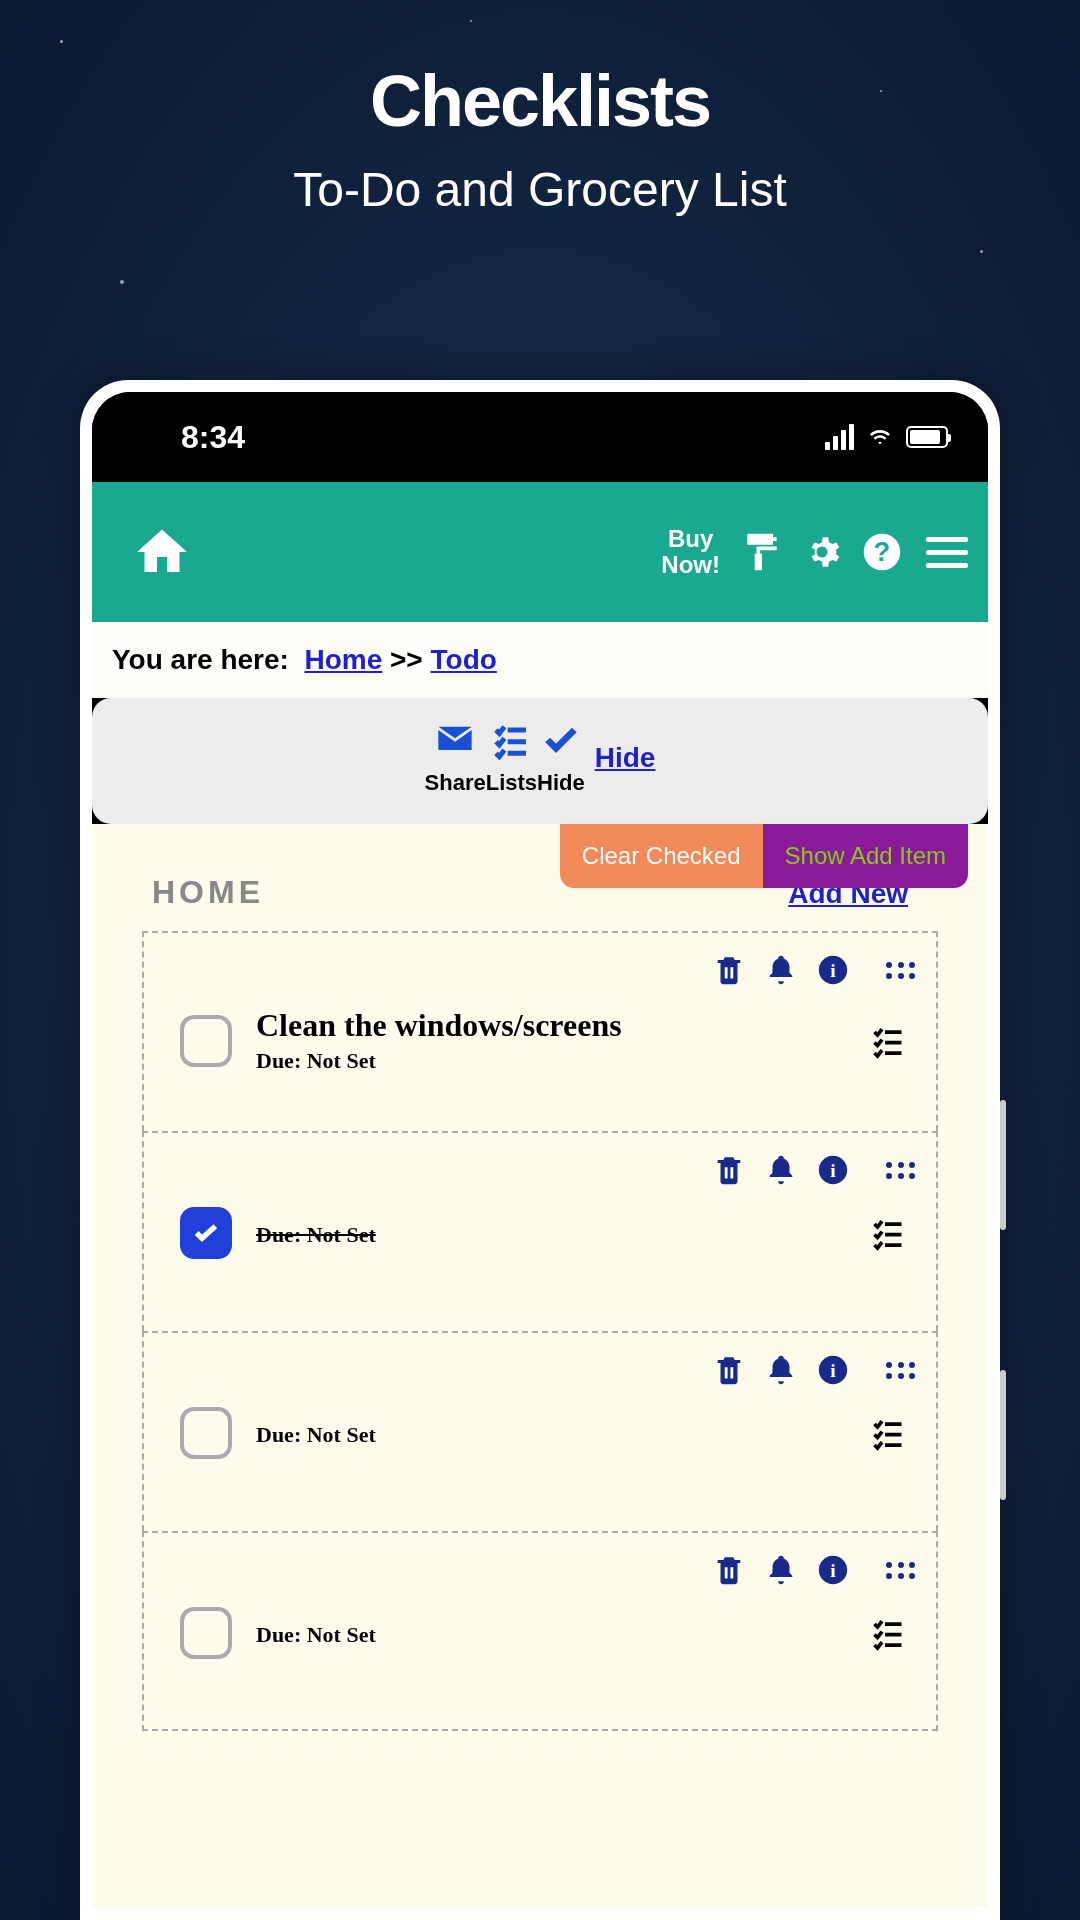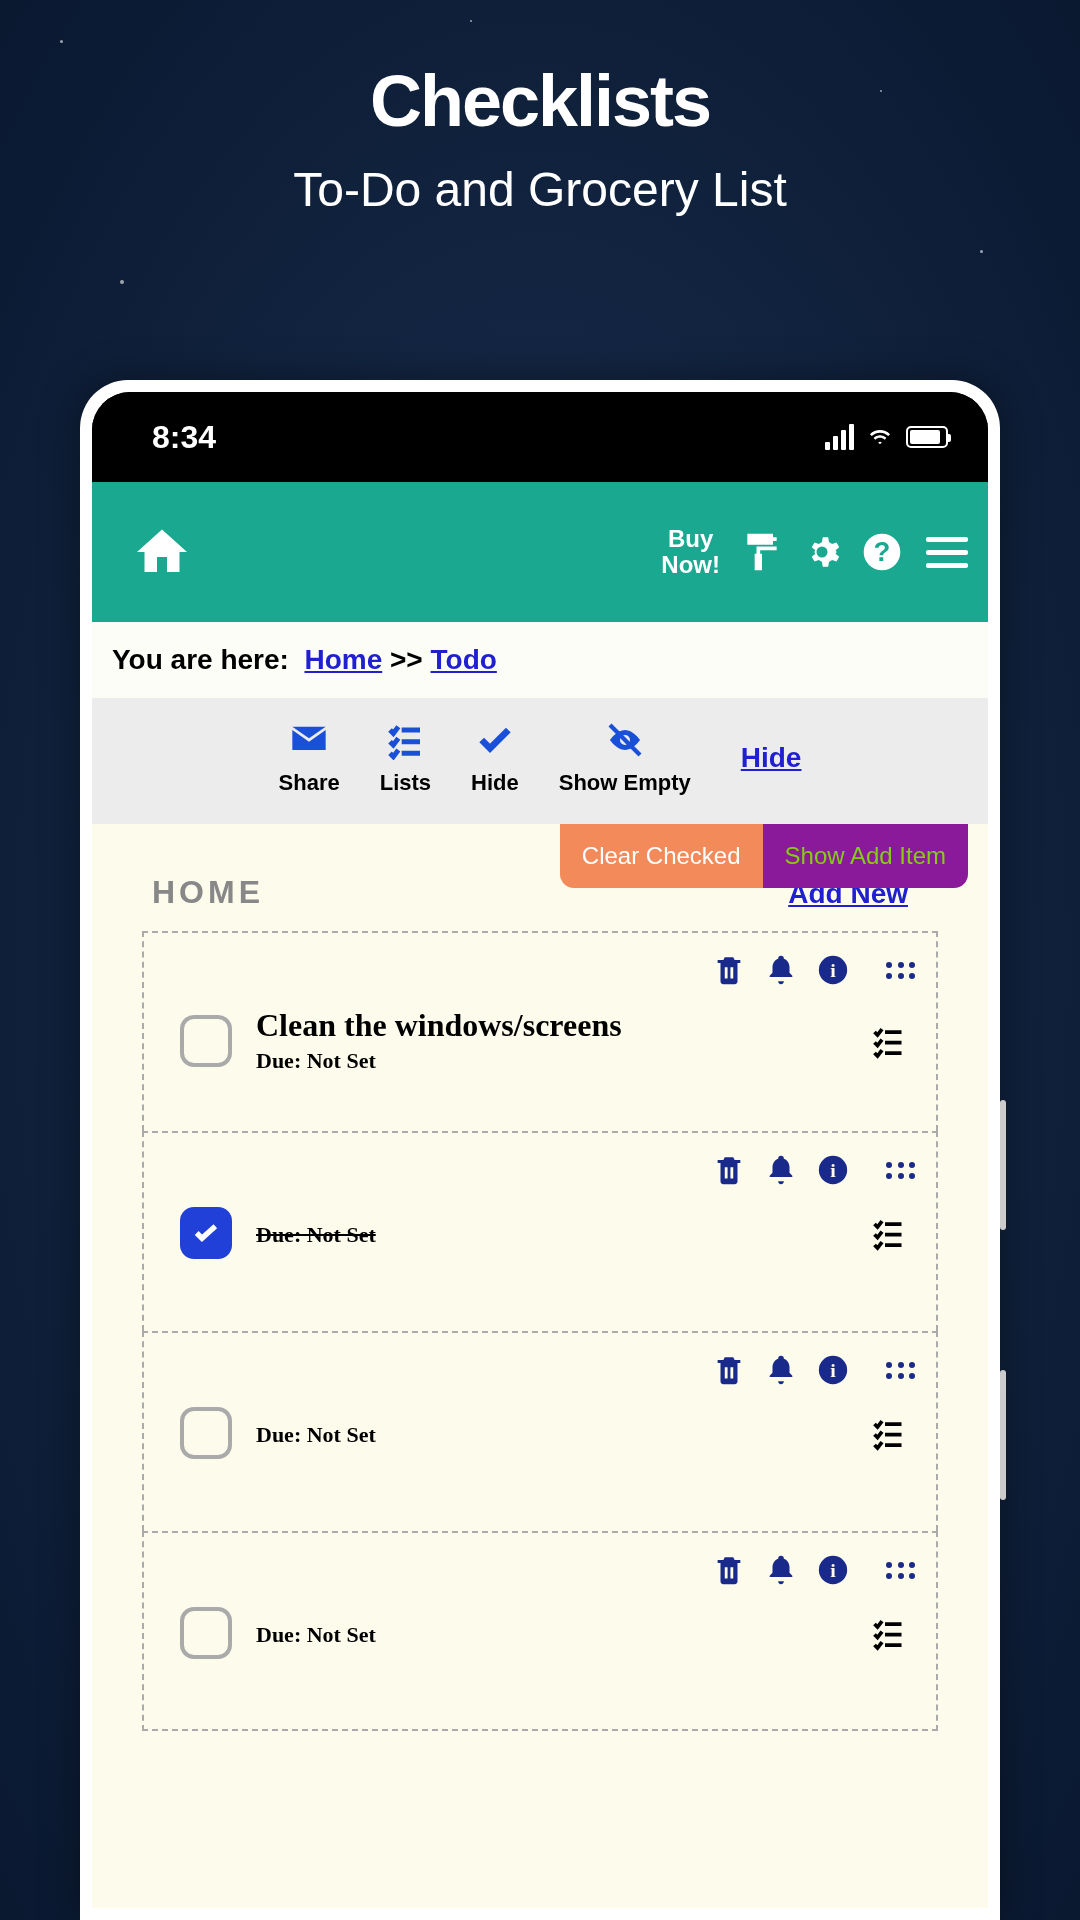--- a/index.html
+++ b/index.html
@@ -43,21 +43,21 @@
   background: #000;
   border-radius: 38px 38px 0 0;
   overflow: hidden;
 }
 .status-bar {
   height: 90px;
   background: #000;
   display: flex;
   align-items: center;
   justify-content: space-between;
-  padding: 0 40px 0 60px;
+  padding: 0 40px 0 89px;
   color: #fff;
 }
 .status-time { font-size: 32px; font-weight: 600; }
 .status-icons { display: flex; gap: 12px; align-items: center; }
 .signal-bars { display: inline-flex; align-items: flex-end; gap: 3px; }
 .bar { width: 5px; background: #fff; border-radius: 1px; }
 .b1{height:8px}.b2{height:14px}.b3{height:20px}.b4{height:26px}
 .wifi-icon { width: 28px; height: 22px; }
 .battery { width: 42px; height: 22px; border: 2px solid #fff; border-radius: 5px; position: relative; }
 .battery::after { content:''; position:absolute; right:-5px; top:6px; width:3px; height:8px; background:#fff; border-radius:0 2px 2px 0; }
@@ -93,21 +93,21 @@
   color: #000;
 }
 .breadcrumb a { color: #2020d0; text-decoration: underline; }
 
 .toolbar {
   background: #ececec;
   padding: 22px 20px 28px 20px;
   display: flex;
   align-items: center;
   justify-content: center;
-  gap: 40px;
+  border-radius: 19px;
 }
 .tool-btn {
   display: flex;
   flex-direction: column;
   align-items: center;
   gap: 10px;
   font-size: 22px;
   font-weight: 600;
   color: #000;
 }
@@ -303,27 +303,20 @@
             <path d="M3 6l2 2 3-4M10 6h11M3 13l2 2 3-4M10 13h11M3 20l2 2 3-4M10 20h11"></path>
           </svg>
         <span>Lists</span>
       </div>
       <div class="tool-btn">
         <svg class="tool-icon" viewBox="0 0 24 24" fill="none" stroke="currentColor" stroke-width="4">
             <path d="M4 12l5 5L20 6"></path>
           </svg>
         <span>Hide</span>
       </div>
-      <div class="tool-btn">
-        <svg class="tool-icon" viewBox="0 0 24 24" fill="currentColor">
-            <path d="M12 6c5 0 9 6 9 6s-4 6-9 6-9-6-9-6 4-6 9-6zm0 9a3 3 0 100-6 3 3 0 000 6z"></path>
-            <line x1="3" y1="3" x2="21" y2="21" stroke="currentColor" stroke-width="2.5"></line>
-          </svg>
-        <span>Show Empty</span>
-      </div>
       <a class="hide-link">Hide</a>
     </div>
 
     <div class="content">
       <div class="action-buttons">
         <button class="btn-clear">Clear Checked</button>
         <button class="btn-show-add">Show Add Item</button>
       </div>
       <div class="section-header">
         <div class="section-title">HOME</div>

